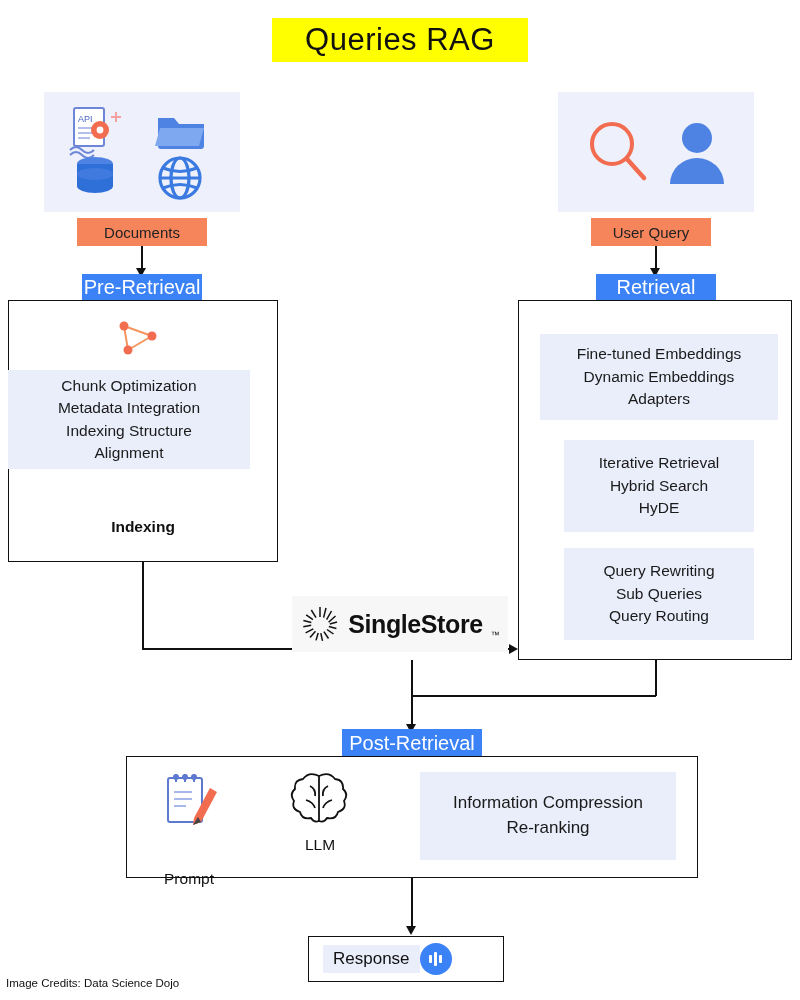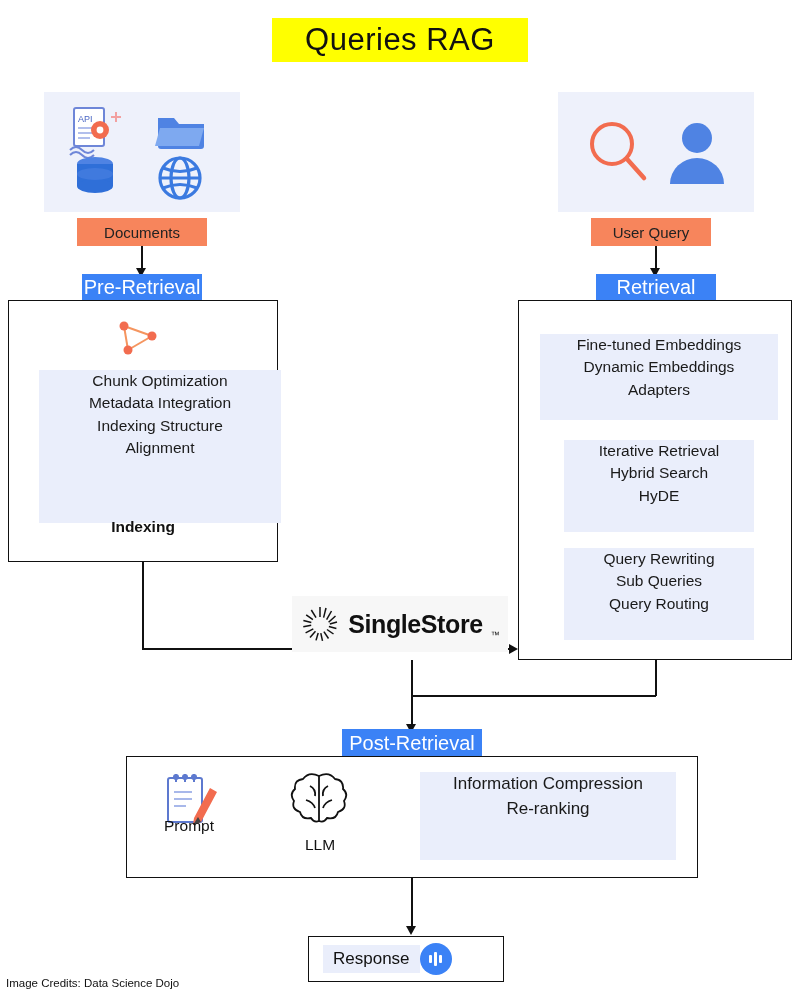--- a/index.html
+++ b/index.html
@@ -66,21 +66,21 @@
     background: #ffffff;
     box-sizing: border-box;
   }
   .lavender-box {
     position: absolute;
     background: #eaeefb;
     box-sizing: border-box;
     display: flex;
     flex-direction: column;
     align-items: center;
-    justify-content: flex-start;
+    justify-content: center;
     font-size: 15.5px;
     line-height: 1.45;
     color: #1a1a1a;
     text-align: center;
   }
   .lavender-box div { white-space: nowrap; }
   .caption {
     position: absolute;
     font-size: 15.5px;
     text-align: center;
@@ -242,21 +242,21 @@
 
   <svg class="icon-wrap" style="left:112px; top:316px;" width="56" height="44" viewBox="0 0 56 44">
     <line x1="12" y1="10" x2="40" y2="20" stroke="#f5955f" stroke-width="2"></line>
     <line x1="12" y1="10" x2="16" y2="34" stroke="#f5955f" stroke-width="2"></line>
     <line x1="16" y1="34" x2="40" y2="20" stroke="#f5955f" stroke-width="2"></line>
     <circle cx="12" cy="10" r="4.5" fill="#f26c4f"></circle>
     <circle cx="40" cy="20" r="4.5" fill="#f26c4f"></circle>
     <circle cx="16" cy="34" r="4.5" fill="#f26c4f"></circle>
   </svg>
 
-  <div class="lavender-box" style="left:39px; top:370px; width:242px; height:153px;">
+  <div class="lavender-box" style="left:8px; top:370px; width:242px; height:99px;">
     <div>Chunk Optimization</div>
     <div>Metadata Integration</div>
     <div>Indexing Structure</div>
     <div>Alignment</div>
   </div>
 
   <div class="caption bold-caption" style="left:8px; top:518px; width:270px;">Indexing</div>
 
   <div class="imgbox" style="left:558px; top:92px; width:196px; height:120px;">
     <svg class="icon-wrap" style="left:24px; top:22px;" width="68" height="74" viewBox="0 0 68 74">
@@ -342,21 +342,21 @@
     <circle cx="36" cy="9" r="3" fill="#5d79cf"></circle>
     <line x1="18" y1="6" x2="18" y2="14" stroke="#5d79cf" stroke-width="2"></line>
     <line x1="27" y1="6" x2="27" y2="14" stroke="#5d79cf" stroke-width="2"></line>
     <line x1="36" y1="6" x2="36" y2="14" stroke="#5d79cf" stroke-width="2"></line>
     <line x1="16" y1="24" x2="34" y2="24" stroke="#9fb0e8" stroke-width="1.8"></line>
     <line x1="16" y1="31" x2="34" y2="31" stroke="#9fb0e8" stroke-width="1.8"></line>
     <line x1="16" y1="38" x2="28" y2="38" stroke="#9fb0e8" stroke-width="1.8"></line>
     <path d="M36 50 L52 20 l7 4 l-16 30 l-8 3 z" fill="#f26c4f"></path>
     <path d="M35 57 l8 -3 l-3 -5 z" fill="#444"></path>
   </svg>
-  <div class="caption" style="left:136px; top:817px; width:106px;text-align:center;">Prompt</div>
+  <div class="caption" style="left:136px; top:870px; width:106px;text-align:center;">Prompt</div>
 
   <svg class="icon-wrap" style="left:288px; top:768px;" width="62" height="62" viewBox="0 0 62 62">
     <g fill="none" stroke="#111" stroke-width="1.8">
       <path d="M31 8 q-10 -5 -16 3 q-9 1 -8 10 q-6 5 -1 12 q-3 8 6 11 q2 8 11 6 q3 5 8 3"></path>
       <path d="M31 8 q10 -5 16 3 q9 1 8 10 q6 5 1 12 q3 8 -6 11 q-2 8 -11 6 q-3 5 -8 3"></path>
       <line x1="31" y1="8" x2="31" y2="53"></line>
       <path d="M22 18 q6 3 5 10"></path>
       <path d="M40 18 q-6 3 -5 10"></path>
       <path d="M18 32 q7 2 9 8"></path>
       <path d="M44 32 q-7 2 -9 8"></path>

